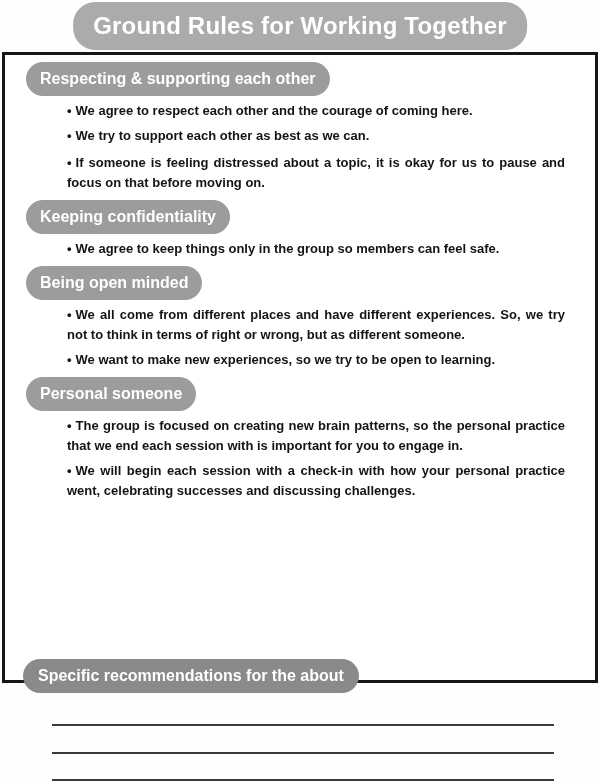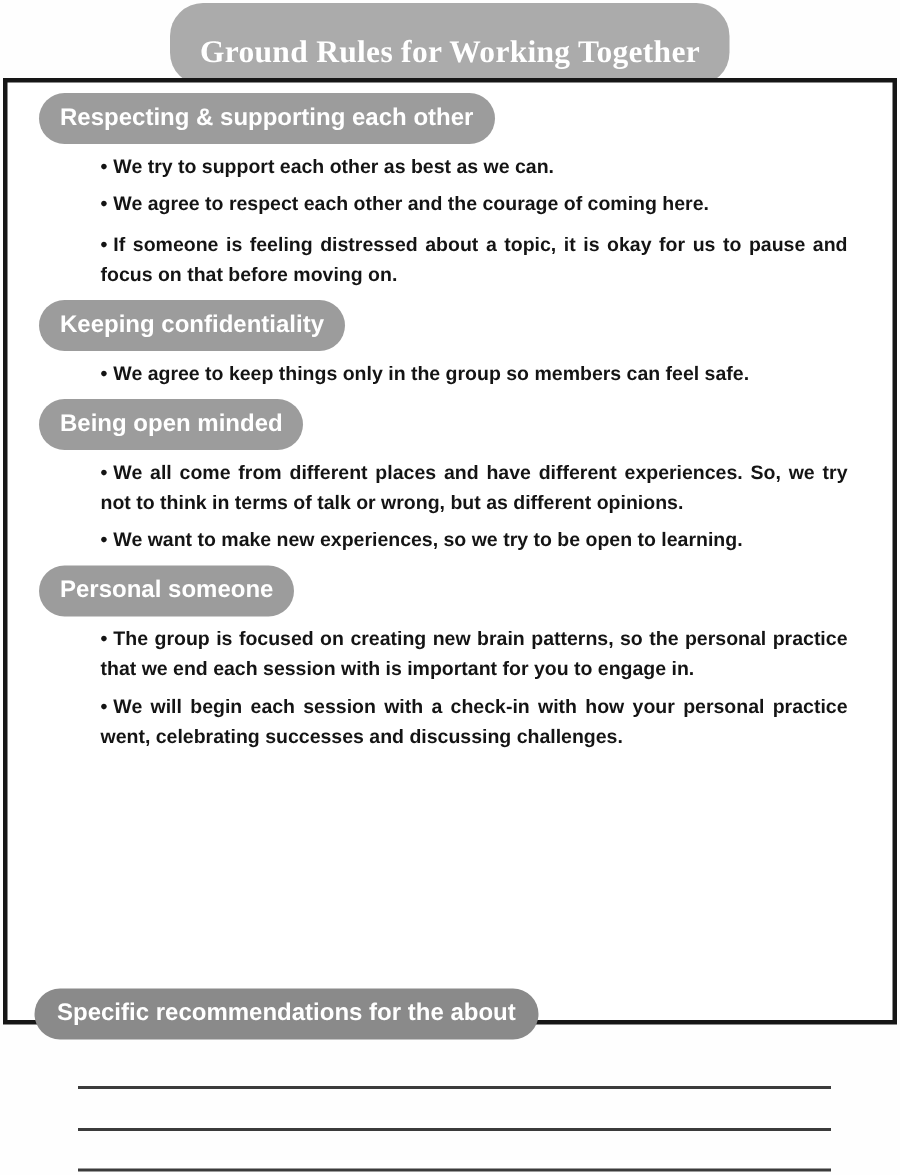--- a/index.html
+++ b/index.html
@@ -27,25 +27,24 @@
     color: #ffffff;
     font-weight: 700;
     border-radius: 20px;
     white-space: nowrap;
   }
   .title-pill {
     position: absolute;
     top: 2px; left: 50%;
     transform: translateX(-50%);
     background: var(--title-pill);
-    font-size: 21px;
+    font-size: 24px;
     letter-spacing: 0.2px;
-    padding: 20px 20px 10px;
+    padding: 10px 20px 10px;
     border-radius: 22px;
-    font-family: Liberation Serif, serif;
   }
   .rules-box {
     position: absolute;
     left: 2px; top: 52px;
     width: 596px; height: 631px;
     border: 3px solid var(--box-border);
     background: #ffffff;
     padding: 7px 0 0 21px;
     overflow: hidden;
   }
@@ -90,42 +89,42 @@
 
 <div class="page">
 
   <div class="pill title-pill">Ground Rules for Working Together</div>
 
   <div class="rules-box">
 
     <section>
       <div class="pill section-pill">Respecting &amp; supporting each other</div>
       <div class="bullets">
+        <p class="bullet"><span class="marker">•</span><span>We agree to respect each other and the courage of coming here.</span></p>
         <p class="bullet"><span class="marker">•</span><span>We try to support each other as best as we can.</span></p>
-        <p class="bullet"><span class="marker">•</span><span>We agree to respect each other and the courage of coming here.</span></p>
       </div>
     </section>
 
     <section>
       <div class="bullets">
         <p class="bullet"><span class="marker">•</span><span>If someone is feeling distressed about a topic, it is okay for us to pause and focus on that before moving on.</span></p>
       </div>
     </section>
 
     <section>
       <div class="pill section-pill">Keeping confidentiality</div>
       <div class="bullets">
         <p class="bullet"><span class="marker">•</span><span>We agree to keep things only in the group so members can feel safe.</span></p>
       </div>
     </section>
 
     <section>
       <div class="pill section-pill">Being open minded</div>
       <div class="bullets">
-        <p class="bullet"><span class="marker">•</span><span>We all come from different places and have different experiences. So, we try not to think in terms of talk or wrong, but as different opinions.</span></p>
+        <p class="bullet"><span class="marker">•</span><span>We all come from different places and have different experiences. So, we try not to think in terms of right or wrong, but as different someone.</span></p>
         <p class="bullet"><span class="marker">•</span><span>We want to make new experiences, so we try to be open to learning.</span></p>
       </div>
     </section>
 
     <section>
       <div class="pill section-pill">Personal someone</div>
       <div class="bullets">
         <p class="bullet"><span class="marker">•</span><span>The group is focused on creating new brain patterns, so the personal practice that we end each session with is important for you to engage in.</span></p>
         <p class="bullet"><span class="marker">•</span><span>We will begin each session with a check-in with how your personal practice went, celebrating successes and discussing challenges.</span></p>
       </div>

